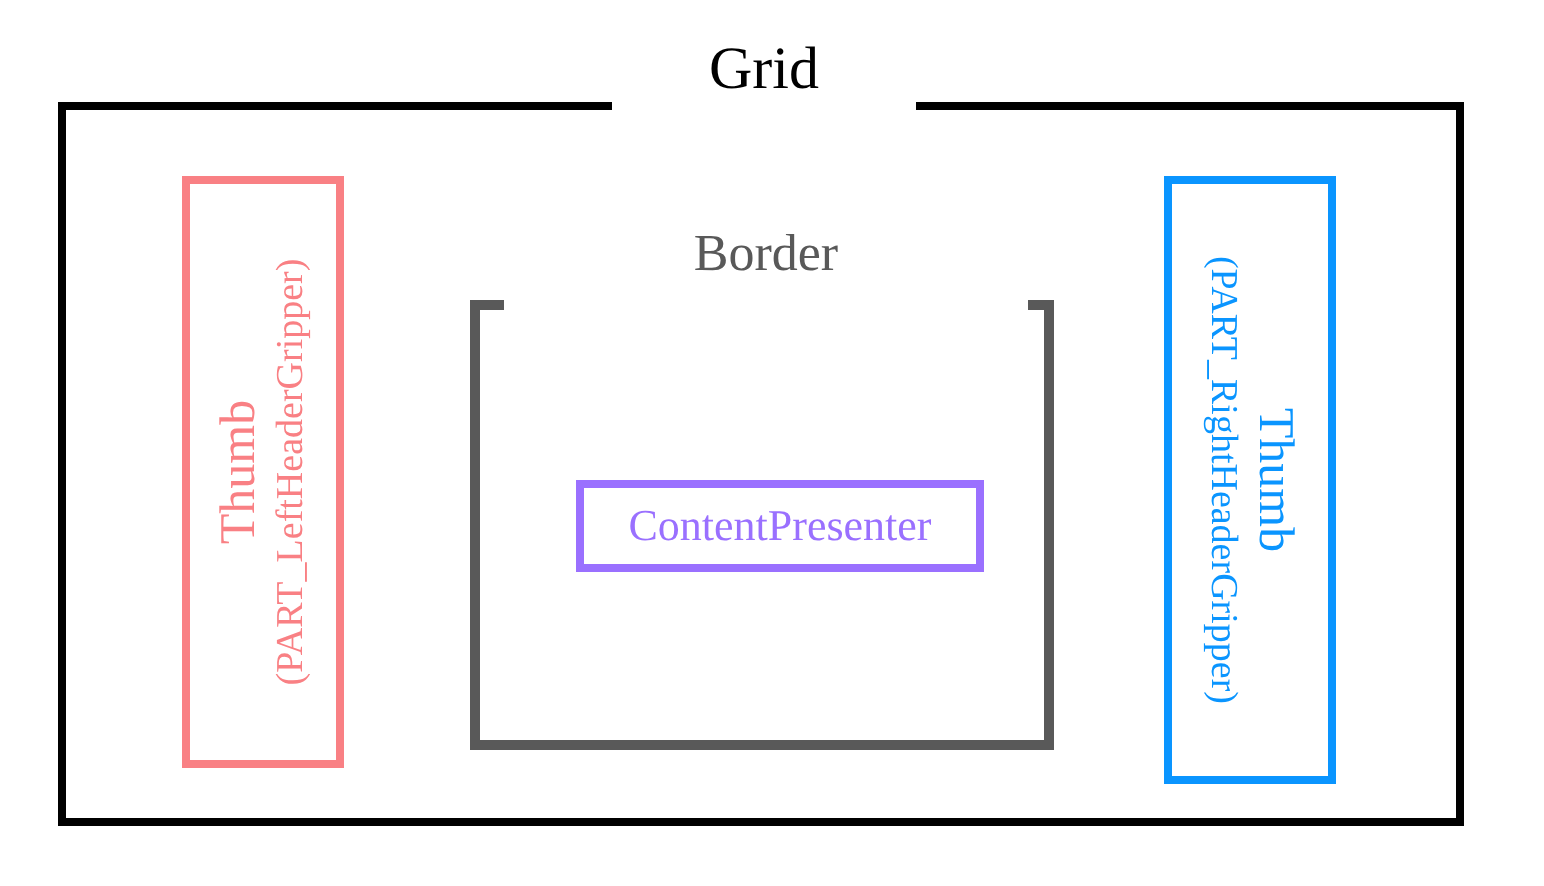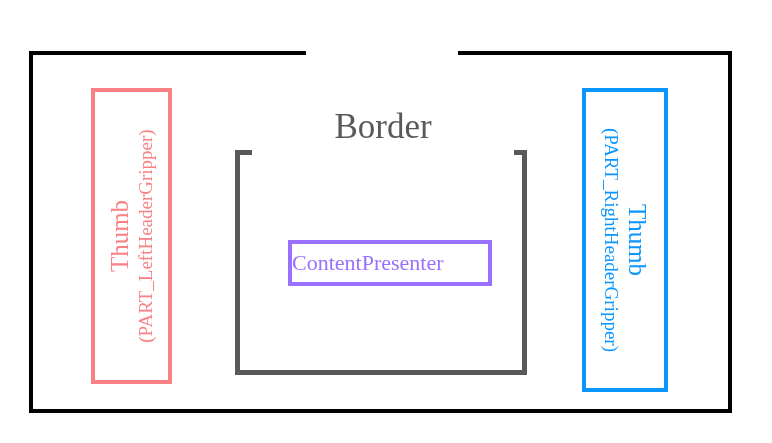--- a/index.html
+++ b/index.html
@@ -135,55 +135,57 @@
   .border-title {
     position: absolute;
     left: 238px;
     top: 112px;
     width: 290px;
     text-align: center;
     color: #595959;
     white-space: nowrap;
   }
   .border-title .line1 {
-    font-size: 35px;
+    font-size: 26px;
     line-height: 30px;
   }
   .border-title .line2 {
     font-size: 21px;
     line-height: 26px;
   }
 
   
   .content-presenter {
     position: absolute;
     left: 288px;
     top: 240px;
     width: 204px;
     height: 46px;
     box-sizing: border-box;
     border: 4px solid #9a70ff;
     background: #ffffff;
     display: flex;
     align-items: center;
+    justify-content: center;
   }
   .content-presenter-label {
     font-size: 22px;
     line-height: 26px;
     color: #9a70ff;
     white-space: nowrap;
   }
 </style>
 </head>
 <body>
 
 <div id="canvas">
 
   <div class="grid-box"></div>
   <div class="grid-title-gap"></div>
+  <div class="grid-title">Grid</div>
 
   <div class="thumb-left">
     <div class="thumb-left-text vstack">
       <div class="thumb-name">Thumb</div>
       <div class="thumb-part">(PART_LeftHeaderGripper)</div>
     </div>
   </div>
 
   <div class="thumb-right">
     <div class="thumb-right-text vstack">

